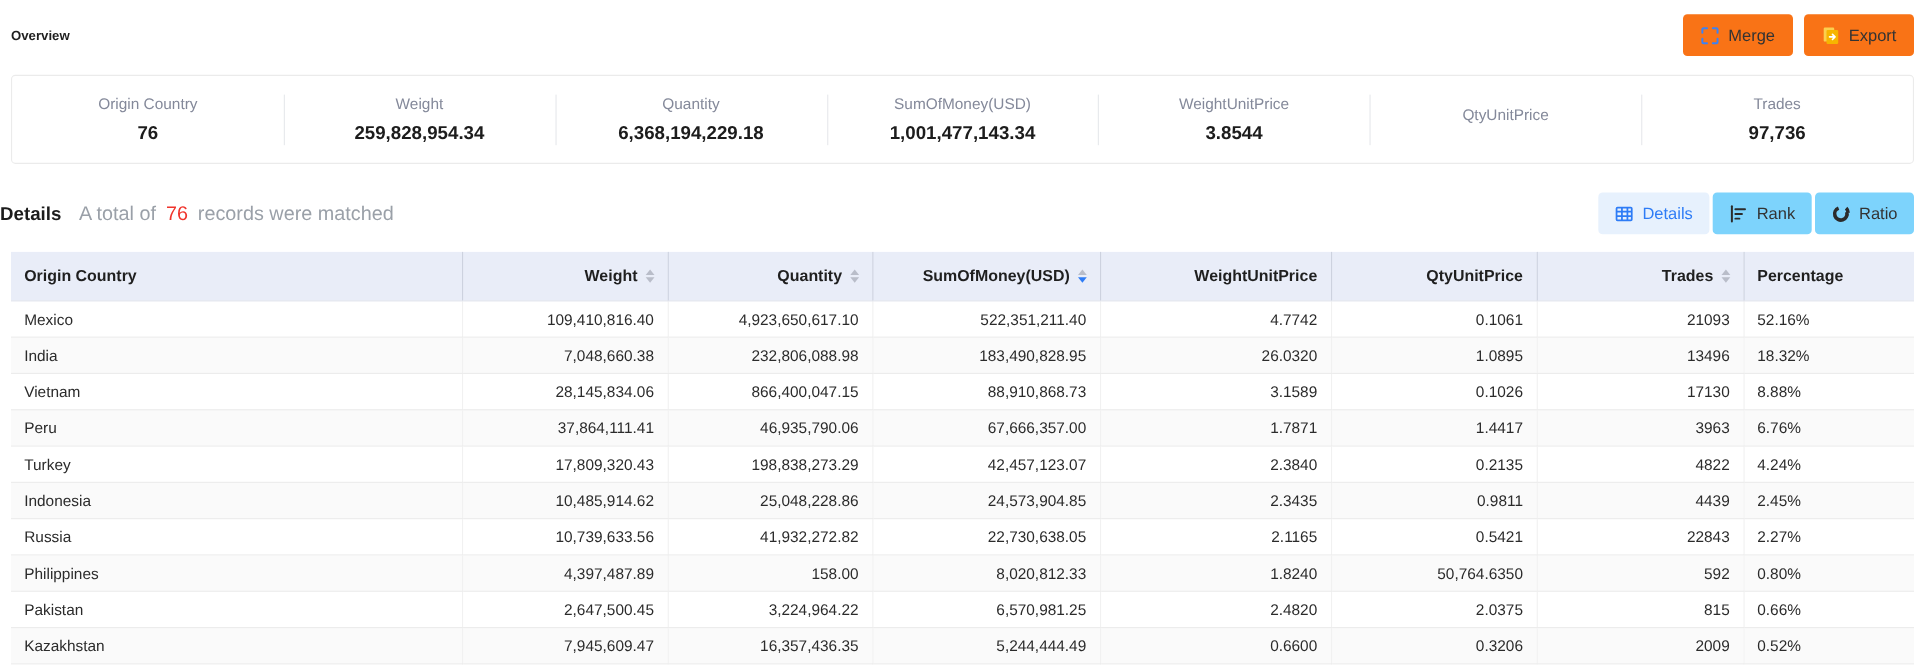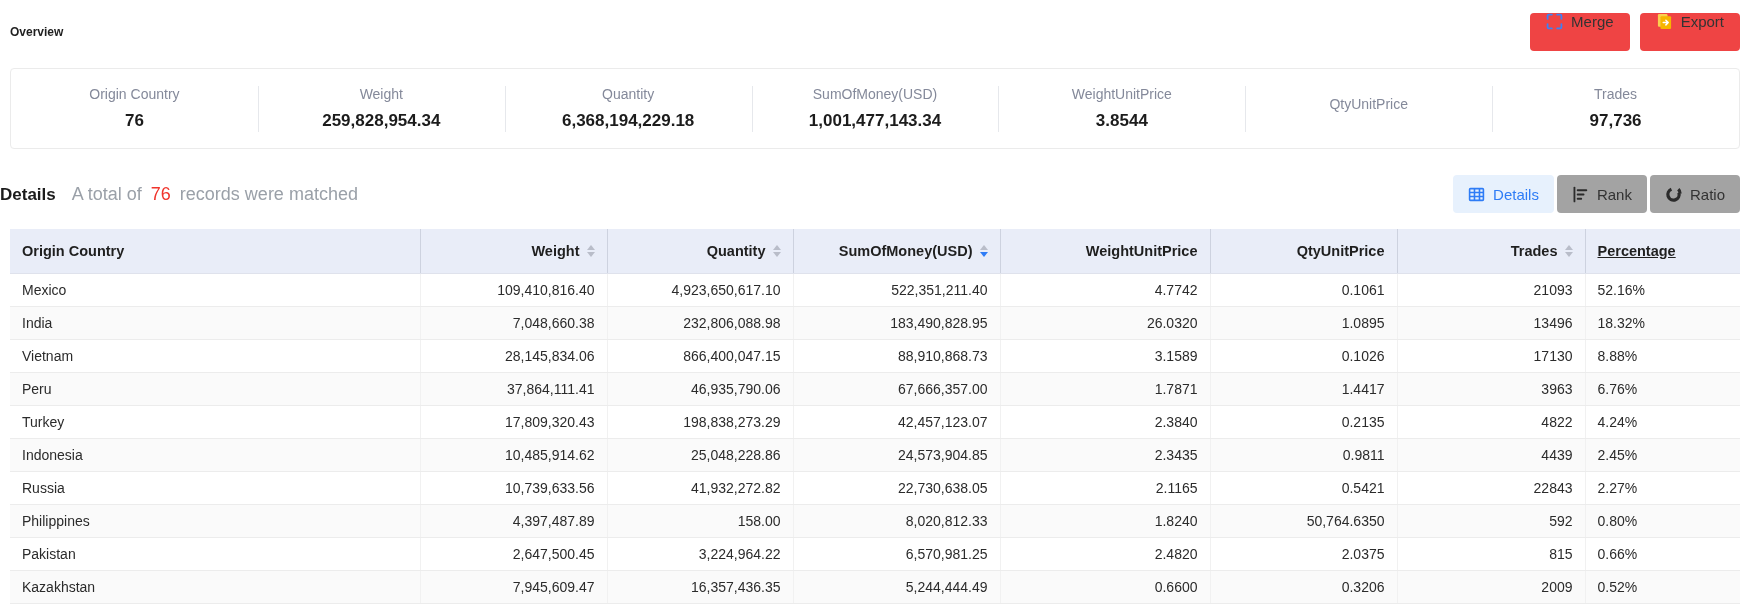--- a/index.html
+++ b/index.html
@@ -6,22 +6,22 @@
   body{
     width:1750px;height:609px;overflow:hidden;background:#fff;
     font-family:"Liberation Sans","DejaVu Sans",sans-serif;color:#262626;
     position:relative;
   }
   
   .top-bar{display:flex;justify-content:space-between;align-items:center;padding:12px 10px 0 10px;height:40px;}
   .page-title{font-size:12px;font-weight:bold;color:#1f1f1f;}
   .top-buttons{display:flex;gap:10px;}
   .btn{
-    display:inline-flex;gap:8px;border:none;cursor:pointer;
-    background:#ef4444;border-radius:4px;padding:0 16px;height:38px;
+    display:inline-flex;align-items:center;gap:8px;border:none;cursor:pointer;
+    background:#f97316;border-radius:4px;padding:0 16px;height:38px;
     font-size:15px;color:#333;font-family:inherit;
   }
   .btn .ico{display:inline-flex;width:17px;height:17px;}
   .btn .ico svg{width:17px;height:17px;}
   
   .stats-card{
     margin:16px 10px 0 10px;border:1px solid #ebebeb;border-radius:4px;
     display:flex;align-items:center;height:81px;box-sizing:border-box;background:#fff;
   }
   .stat-cell{flex:1;text-align:center;position:relative;padding:4px 0;}
@@ -33,36 +33,36 @@
   .stat-value{font-size:17px;font-weight:bold;color:#1c1c1c;}
   
   .details-bar{display:flex;justify-content:space-between;align-items:center;margin:25px 10px 0 0;height:40px;}
   .details-left{display:flex;align-items:baseline;}
   .details-title{font-size:17px;font-weight:bold;color:#1c1c1c;}
   .details-summary{font-size:18px;color:#9aa0a8;margin-left:16px;}
   .details-summary .count{color:#f0342c;margin:0 9px;}
   .view-group{display:flex;gap:3px;}
   .view-btn{
     display:inline-flex;align-items:center;gap:8px;border:none;cursor:pointer;
-    background:#a3a3a3;border-radius:4px;padding:0 15px;height:38px;
+    background:#7dd3fc;border-radius:4px;padding:0 15px;height:38px;
     font-size:15px;color:#333;font-family:inherit;
   }
   .view-btn.active{background:#e7f1fd;color:#2e7cf6;}
   .view-btn .ico{display:inline-flex;width:17px;height:17px;}
   .view-btn .ico svg{width:17px;height:17px;}
   
   .data-table{
     margin:15px 10px 0 10px;border-collapse:collapse;table-layout:fixed;width:1730px;
     font-size:14px;
   }
   .data-table thead th{
     background:#e9edf8;height:44px;font-weight:bold;color:#1f1f1f;font-size:14.5px;
     border-right:1px solid #cdd2df;border-bottom:1px solid #dfe2ec;padding:0 12px;box-sizing:border-box;
   }
-  .data-table thead th:last-child{border-right:none;text-decoration:underline;}
+  .data-table thead th:last-child{border-right:none;}
   .data-table tbody td{
     height:33px;padding:0 12px;border-bottom:1px solid #ececec;border-right:1px solid #f1f1f1;
     color:#2b2b2b;white-space:nowrap;overflow:hidden;box-sizing:border-box;
   }
   .data-table tbody td:last-child{border-right:none;}
   .data-table tbody tr:nth-child(even){background:#fafafa;}
   .th-inner{display:flex;align-items:center;}
   .th-inner.ar{justify-content:flex-end;}
   .th-inner.al{justify-content:flex-start;}
   .al{text-align:left;}

